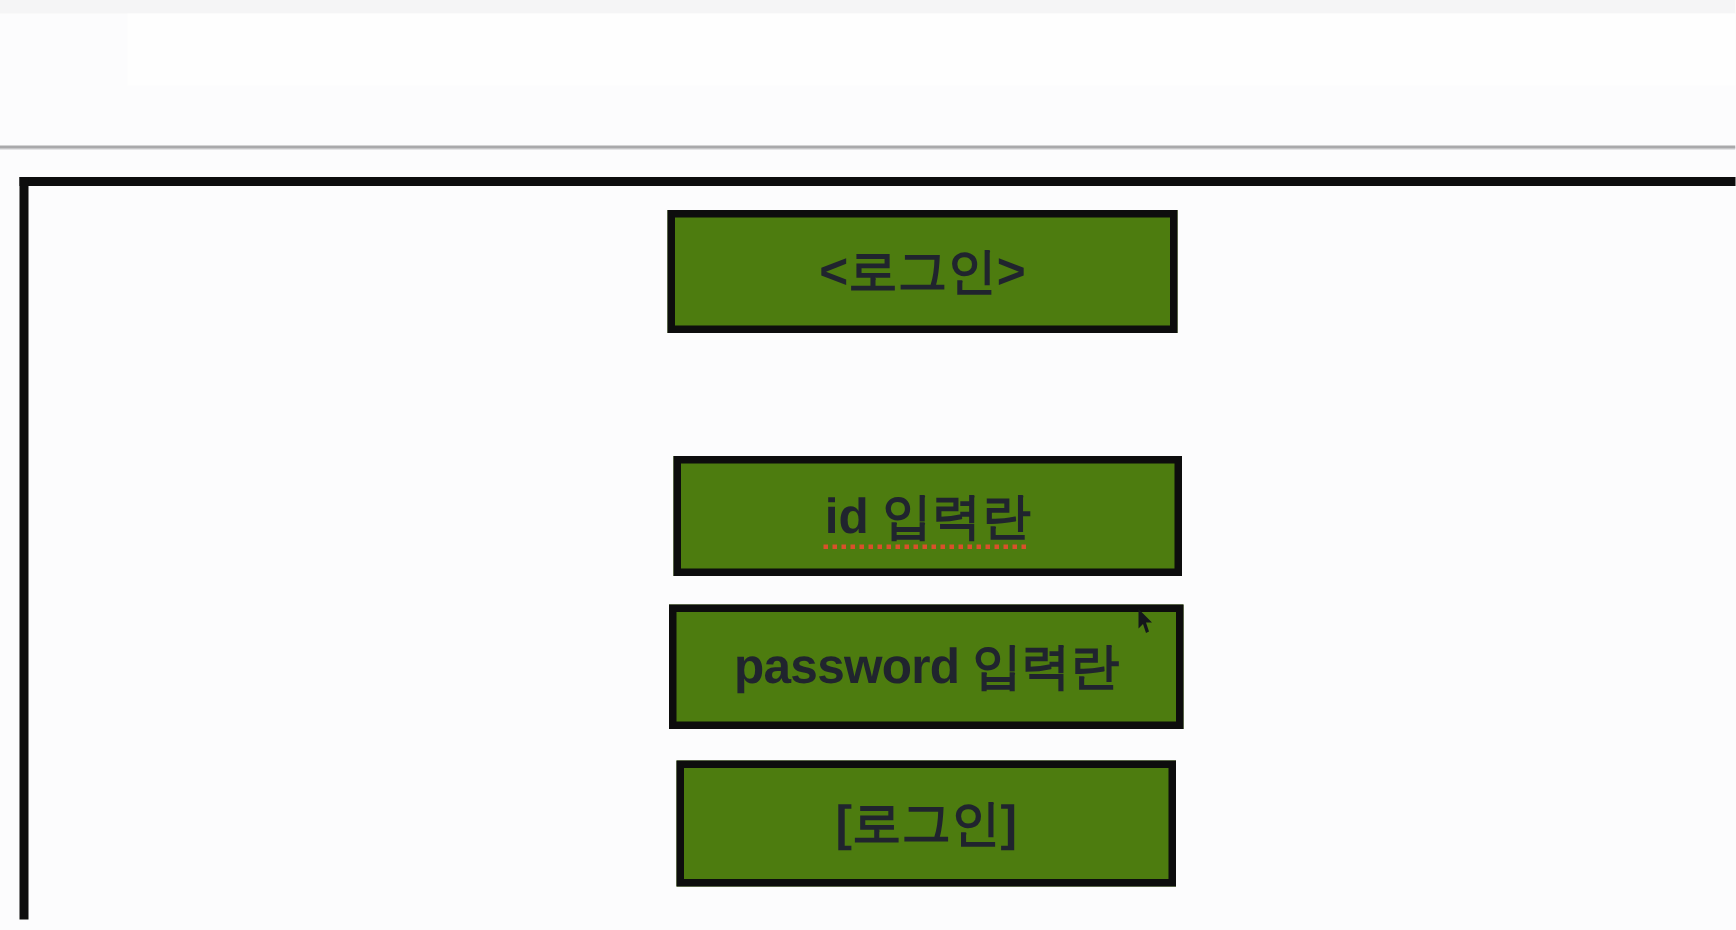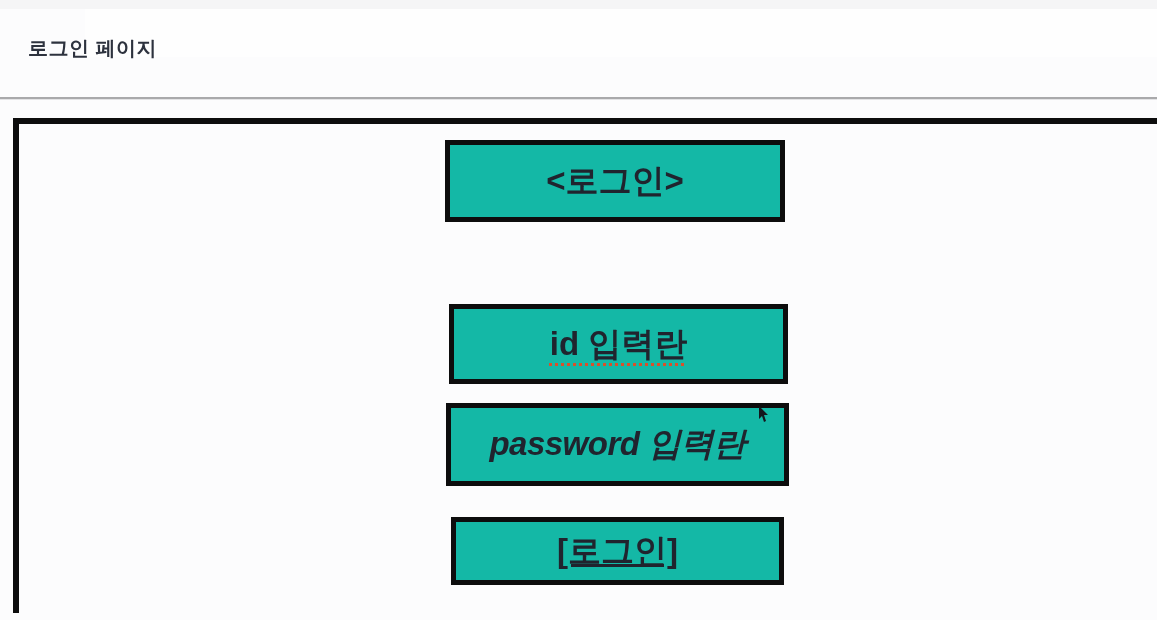--- a/index.html
+++ b/index.html
@@ -42,30 +42,30 @@
     position: absolute; left: 13px; top: 118px;
     width: 1160px;   
     height: 495px;   
     border: 6px solid var(--c-ink, #0d0d0d);
     border-bottom: none;
     background: transparent;
   }
   .wf-box {
     position: absolute;
     border: 5px solid var(--c-ink, #0d0d0d);
-    background: #14b8a6;
+    background: #4d7c0f;
     display: flex; align-items: center; justify-content: center;
     color: var(--c-text, #20242e);
     white-space: nowrap;
   }
   .box-header { left: 426px; top: 16px;  width: 340px; height: 82px; font-size: 33px; font-weight: 600; }
   .box-id     { left: 430px; top: 180px; width: 339px; height: 80px; font-size: 33px; font-weight: 600; }
   .box-pw     { left: 427px; top: 279px; width: 343px; height: 83px; font-size: 33px; font-weight: 600; }
-  .box-btn    { left: 432px; top: 393px; width: 333px; height: 68px; font-size: 33px; font-weight: 800; text-decoration: underline; }
-  .box-pw .label { letter-spacing: -0.5px; font-style: italic; }
+  .box-btn    { left: 432px; top: 383px; width: 333px; height: 84px; font-size: 33px; font-weight: 800; }
+  .box-pw .label { letter-spacing: -0.5px; }
   .spellcheck {
     text-decoration-line: underline;
     text-decoration-style: dotted;
     text-decoration-color: var(--c-spellcheck, #d9502b);
     text-decoration-thickness: 3px;
     text-underline-offset: 8px;
   }
   .mouse-pointer {
     position: absolute;
     left: 307px; top: -2px;
@@ -74,21 +74,20 @@
   }
 </style>
 </head>
 <body>
 
 <div class="screen">
 
   <div class="top-strip"></div>
   <div class="top-sheen"></div>
 
-  <h1 class="page-title">로그인 페이지</h1>
 
   <div class="divider"></div>
 
   <div class="frame">
 
     <div class="wf-box box-header">
       <span class="label">&lt;로그인&gt;</span>
     </div>
 
     <div class="wf-box box-id">

